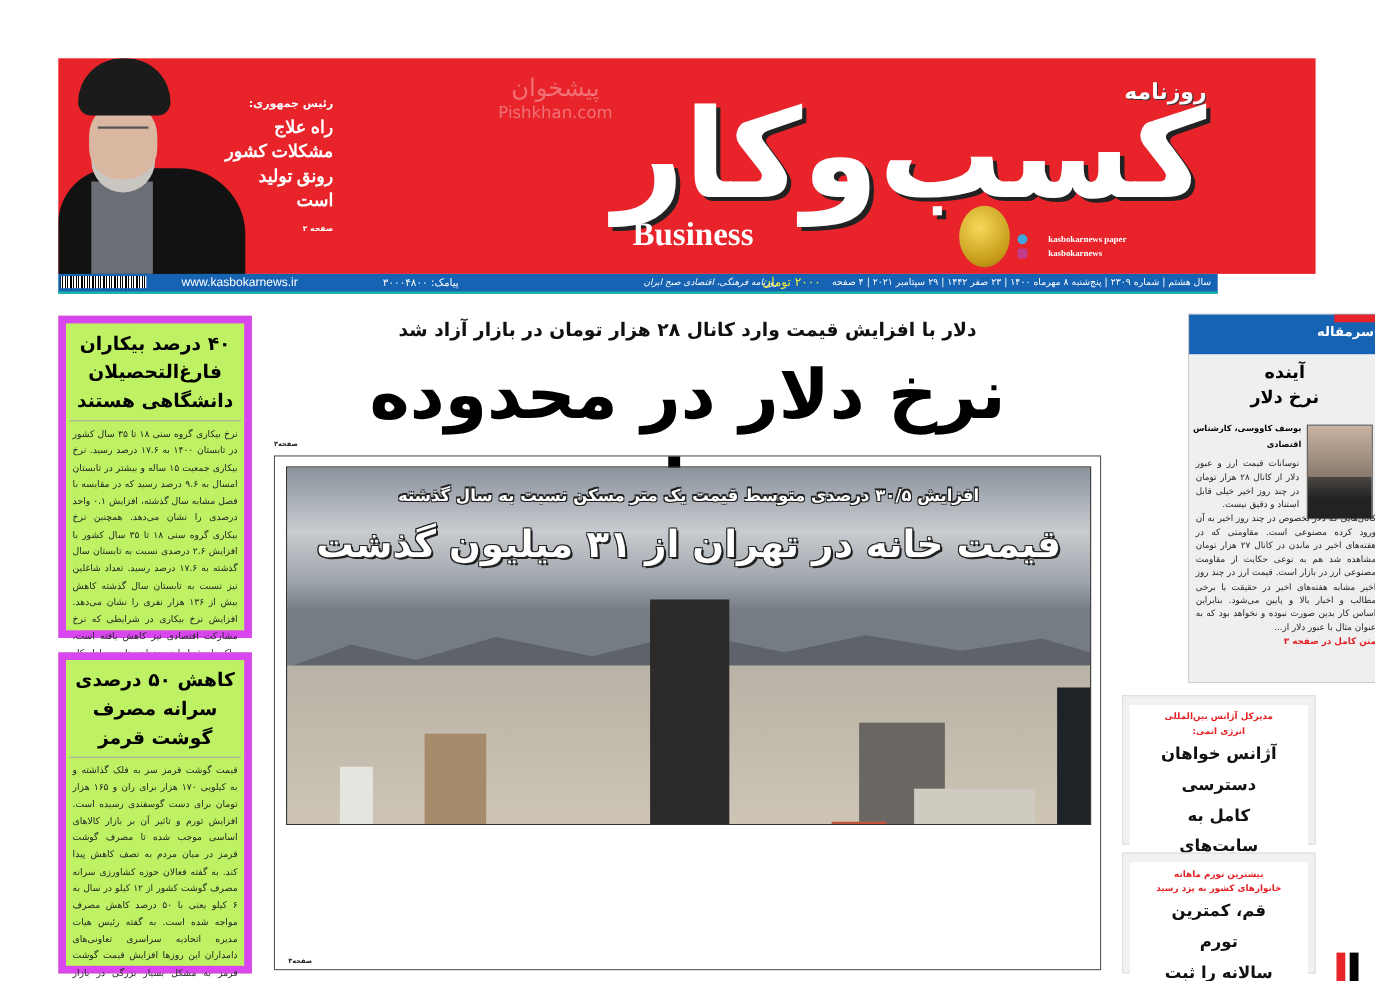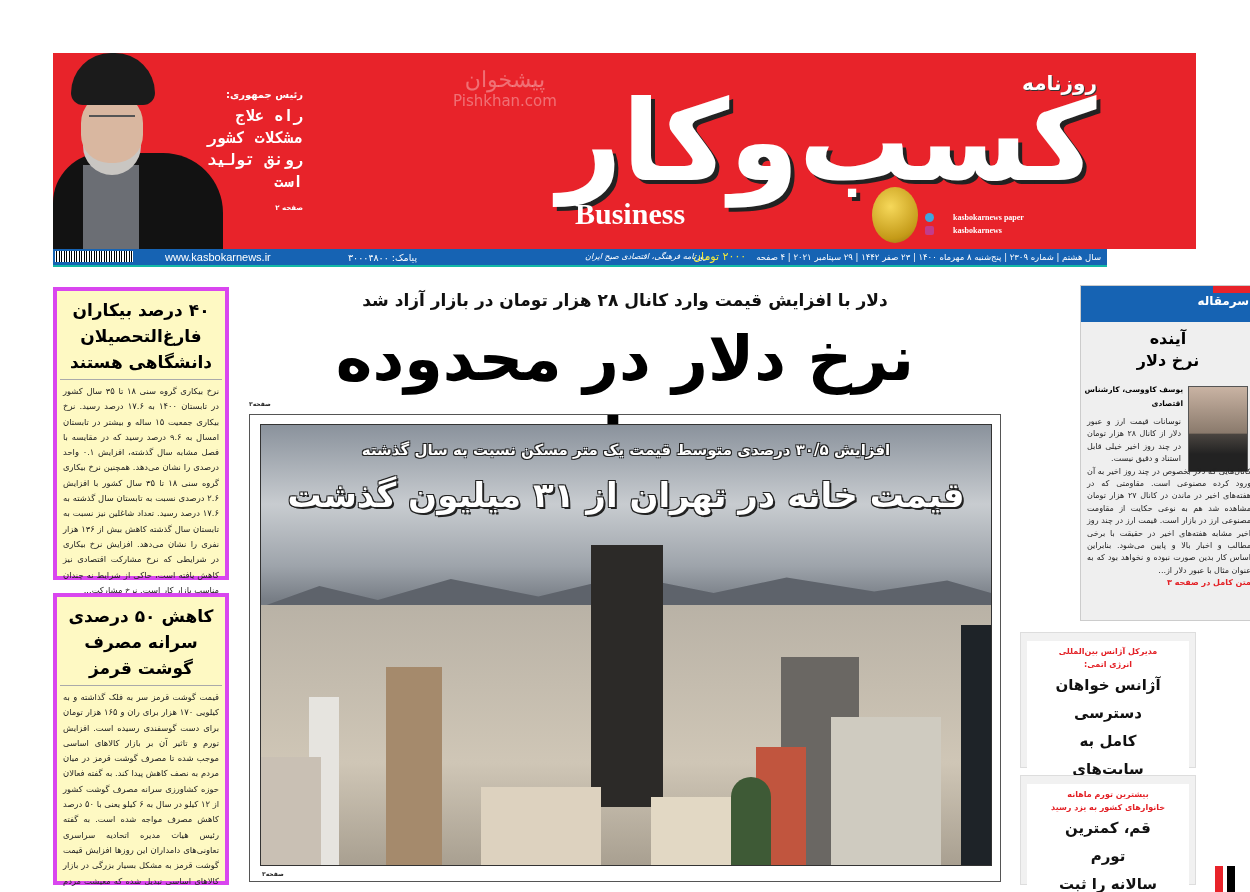--- a/index.html
+++ b/index.html
@@ -9,21 +9,21 @@
   .masthead { position: absolute; left: 53px; top: 53px; width: 1143px; height: 196px; background: #e8232a; overflow: hidden; }
   .portrait { position: absolute; left: 0; top: 0; width: 170px; height: 196px; }
   .portrait .hat { position: absolute; left: 18px; top: 0; width: 84px; height: 52px; background: #1b1b1b; border-radius: 40px 40px 12px 12px; }
   .portrait .face { position: absolute; left: 28px; top: 40px; width: 62px; height: 70px; background: #d9b7a0; border-radius: 30px 30px 28px 28px; }
   .portrait .beard { position: absolute; left: 30px; top: 78px; width: 58px; height: 44px; background: #c9c6c2; border-radius: 10px 10px 30px 30px; }
   .portrait .glasses { position: absolute; left: 36px; top: 62px; width: 46px; height: 7px; border-top: 2px solid #555; }
   .portrait .robe { position: absolute; left: 0; top: 100px; width: 170px; height: 96px; background: #121212; border-radius: 50px 60px 0 0; }
   .portrait .shirt { position: absolute; left: 30px; top: 112px; width: 56px; height: 84px; background: #6b6e74; }
   .pres-quote { position: absolute; left: 135px; top: 36px; width: 115px; color: #fff; text-align: right; direction: rtl; }
   .pres-quote .kicker { font-size: 10px; font-weight: bold; margin-bottom: 6px; }
-  .pres-quote .headline { font-family: Liberation Mono, monospace; font-weight: bold; font-size: 16px; line-height: 22px; }
+  .pres-quote .headline { font-family: Liberation Serif, serif; font-weight: bold; font-size: 16px; line-height: 22px; }
   .pres-quote .page-ref { font-size: 7px; font-weight: bold; margin-top: 10px; }
 
   .watermark { position: absolute; left: 400px; top: 14px; color: rgba(255,255,255,0.35); font-size: 15px; text-align: center; }
   .watermark .fa { font-family: "DejaVu Serif", serif; font-size: 22px; direction: rtl; }
   .logo { position: absolute; left: 444px; top: 0; width: 660px; height: 236px; }
   .logo .fa-logo { position: absolute; left: 0; top: 18px; width: 660px; text-align: center; color: #fff; font-family: "DejaVu Sans", sans-serif; font-weight: bold; font-size: 112px; line-height: 140px; direction: rtl; text-shadow: 4px 4px 0 #222; letter-spacing: -4px; }
   .logo .roznameh { position: absolute; right: 60px; top: 18px; color: #fff; font-weight: bold; font-size: 20px; direction: rtl; text-shadow: 1px 1px 0 #333; }
   .logo .en { position: absolute; left: 78px; top: 144px; color: #fff; font-family: "Liberation Serif", serif; font-weight: bold; font-size: 30px; }
   .coin { position: absolute; left: 819px; top: 134px; width: 46px; height: 56px; border-radius: 50%; background: radial-gradient(circle at 40% 35%, #f6d85a, #c49a18 70%, #8c6a0d); }
   .social { position: absolute; left: 872px; top: 160px; color: #fff; font-family: "Liberation Serif", serif; font-size: 8px; font-weight: bold; }
@@ -40,29 +40,29 @@
   .infobar .price { position: absolute; left: 640px; top: 1px; color: #f4ea3a; font-size: 11px; direction: rtl; }
   .infobar .dateline { position: absolute; right: 6px; top: 3px; direction: rtl; font-size: 8.5px; }
 
   
   .kicker-main { position: absolute; left: 240px; top: 290px; width: 770px; text-align: center; direction: rtl; font-size: 17px; font-weight: bold; color: #111; }
   .main-headline { position: absolute; left: 265px; top: 318px; width: 720px; text-align: center; direction: rtl; font-size: 62px; line-height: 82px; font-weight: bold; color: #000; letter-spacing: -2px; }
   .page-ref-small { position: absolute; font-size: 6px; font-weight: bold; color: #222; direction: rtl; }
 
   
   .photo-frame { position: absolute; left: 249px; top: 414px; width: 752px; height: 468px; border: 1px solid #555; }
-  .photo { position: absolute; left: 260px; top: 424px; width: 732px; height: 442px; overflow: hidden; background: linear-gradient(#8a929c 0%, #c8ccd0 18%, #9ea4ab 32%, #767c84 40%); border: 1px solid #333; }
+  .photo { position: absolute; left: 260px; top: 424px; width: 732px; height: 326px; overflow: hidden; background: linear-gradient(#8a929c 0%, #c8ccd0 18%, #9ea4ab 32%, #767c84 40%); border: 1px solid #333; }
   .photo .mountains { position: absolute; left: 0; top: 140px; width: 100%; height: 70px; background: linear-gradient(165deg, transparent 40%, #5c6068 41%); clip-path: polygon(0 60%, 8% 30%, 16% 50%, 26% 20%, 38% 45%, 50% 15%, 62% 40%, 72% 18%, 84% 38%, 94% 22%, 100% 40%, 100% 100%, 0 100%); background: #5e636b; }
   .photo .city { position: absolute; left: 0; top: 180px; width: 100%; height: 262px; background: linear-gradient(#b9b2a6, #cfc6b6 60%, #a89f90); }
   .bld { position: absolute; bottom: 0; }
   .photo .sub { position: absolute; top: 16px; width: 100%; text-align: center; direction: rtl; color: #fff; font-size: 15px; font-weight: bold; text-shadow: 1px 1px 0 #222, -1px -1px 0 #222, 1px -1px 0 #222, -1px 1px 0 #222; }
   .photo .title { position: absolute; top: 50px; width: 100%; text-align: center; direction: rtl; color: #fff; font-size: 34px; font-weight: bold; text-shadow: 2px 2px 0 #222, -1px -1px 0 #222, 1px -1px 0 #222, -1px 1px 0 #222; }
 
   
-  .lbox { position: absolute; left: 53px; width: 176px; border: 4px solid #d946ef; background: #fef9c3; direction: rtl; text-align: justify; }
+  .lbox { position: absolute; left: 53px; width: 176px; border: 7px solid #d946ef; background: #bef264; direction: rtl; text-align: justify; }
   .lbox h2 { font-size: 17px; line-height: 26px; font-weight: bold; text-align: center; padding: 6px 4px 4px; border-bottom: 1px solid #aaa; margin: 0 3px; }
   .lbox p { font-size: 8.4px; line-height: 15.3px; padding: 4px 6px 2px; color: #222; }
   .lbox .pg { color: #e32126; font-weight: bold; font-size: 14px; padding: 0 6px 2px; text-align: left; }
 
   
   .editorial { position: absolute; left: 1080px; top: 285px; width: 176px; height: 336px; background: #efefef; border: 1px solid #ccc; direction: rtl; }
   .editorial .label { background: #1663b3; color: #fff; font-weight: bold; font-size: 12px; padding: 8px 6px 6px; position: relative; height: 36px; }
   .editorial .label .red-tab { position: absolute; right: 0; top: 0; width: 42px; height: 7px; background: #e8232a; }
   .editorial h3 { font-size: 16px; line-height: 22px; text-align: center; margin-top: 6px; }
   .editorial .author { position: absolute; right: 72px; top: 97px; width: 100px; font-size: 7.5px; font-weight: bold; line-height: 14px; }

